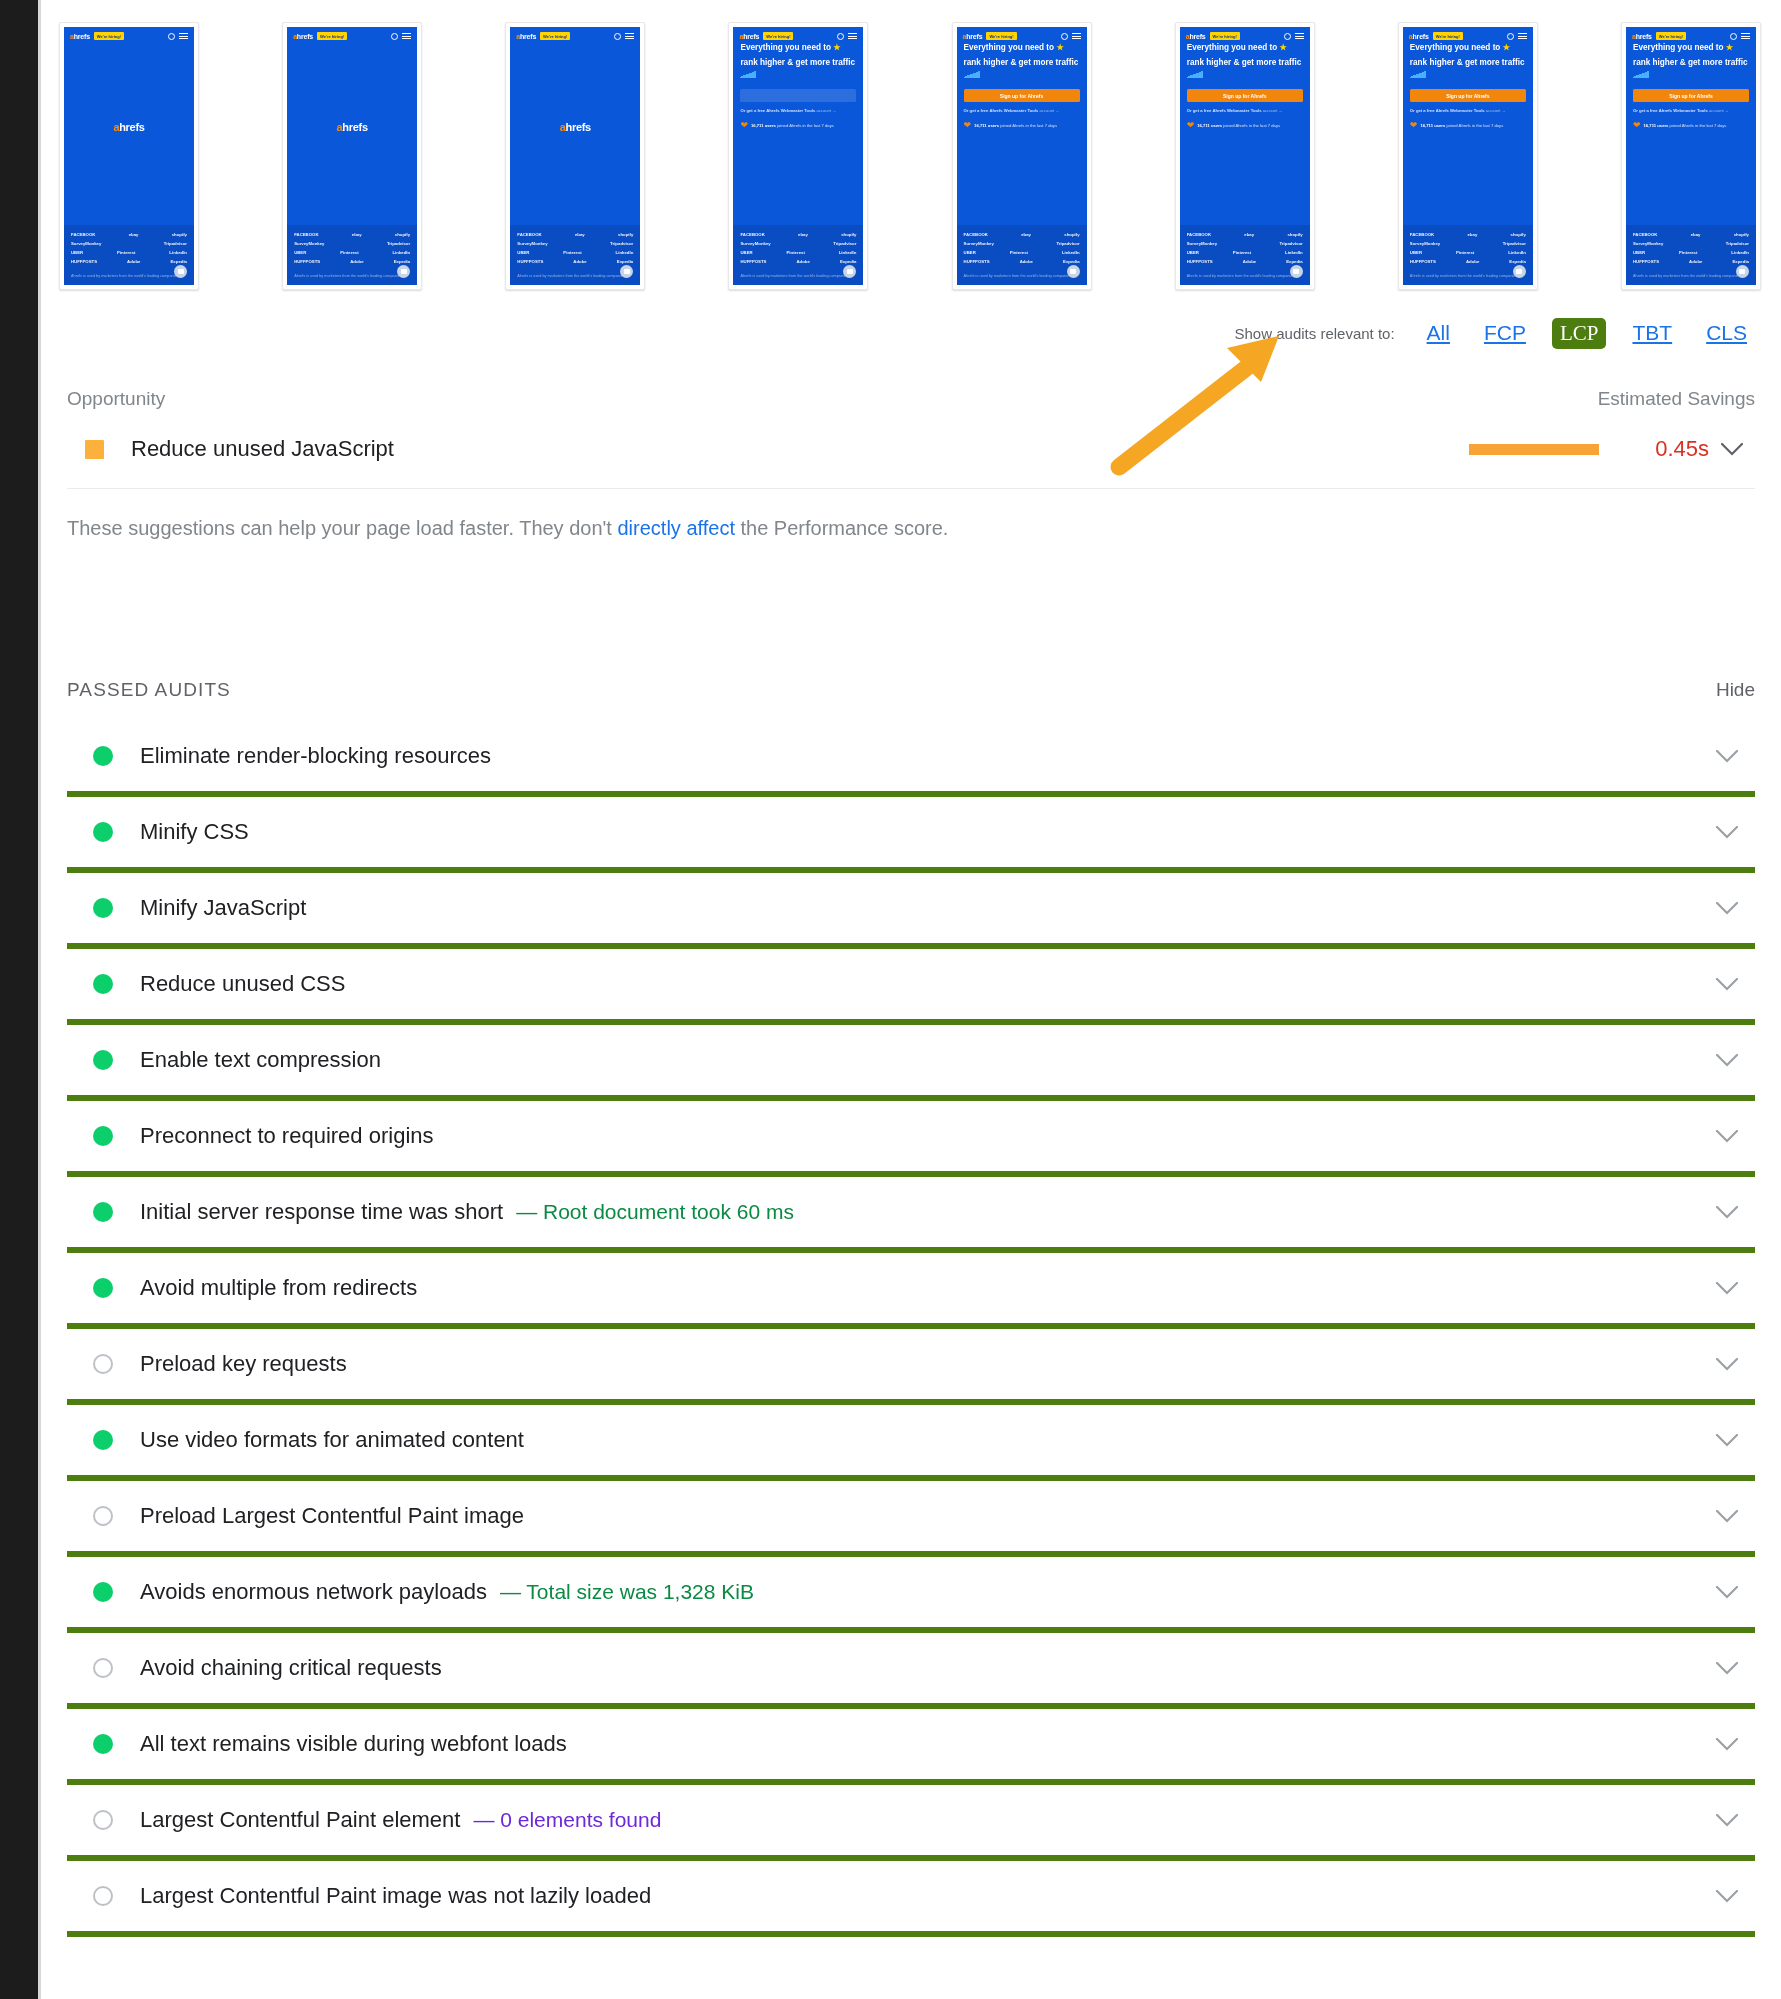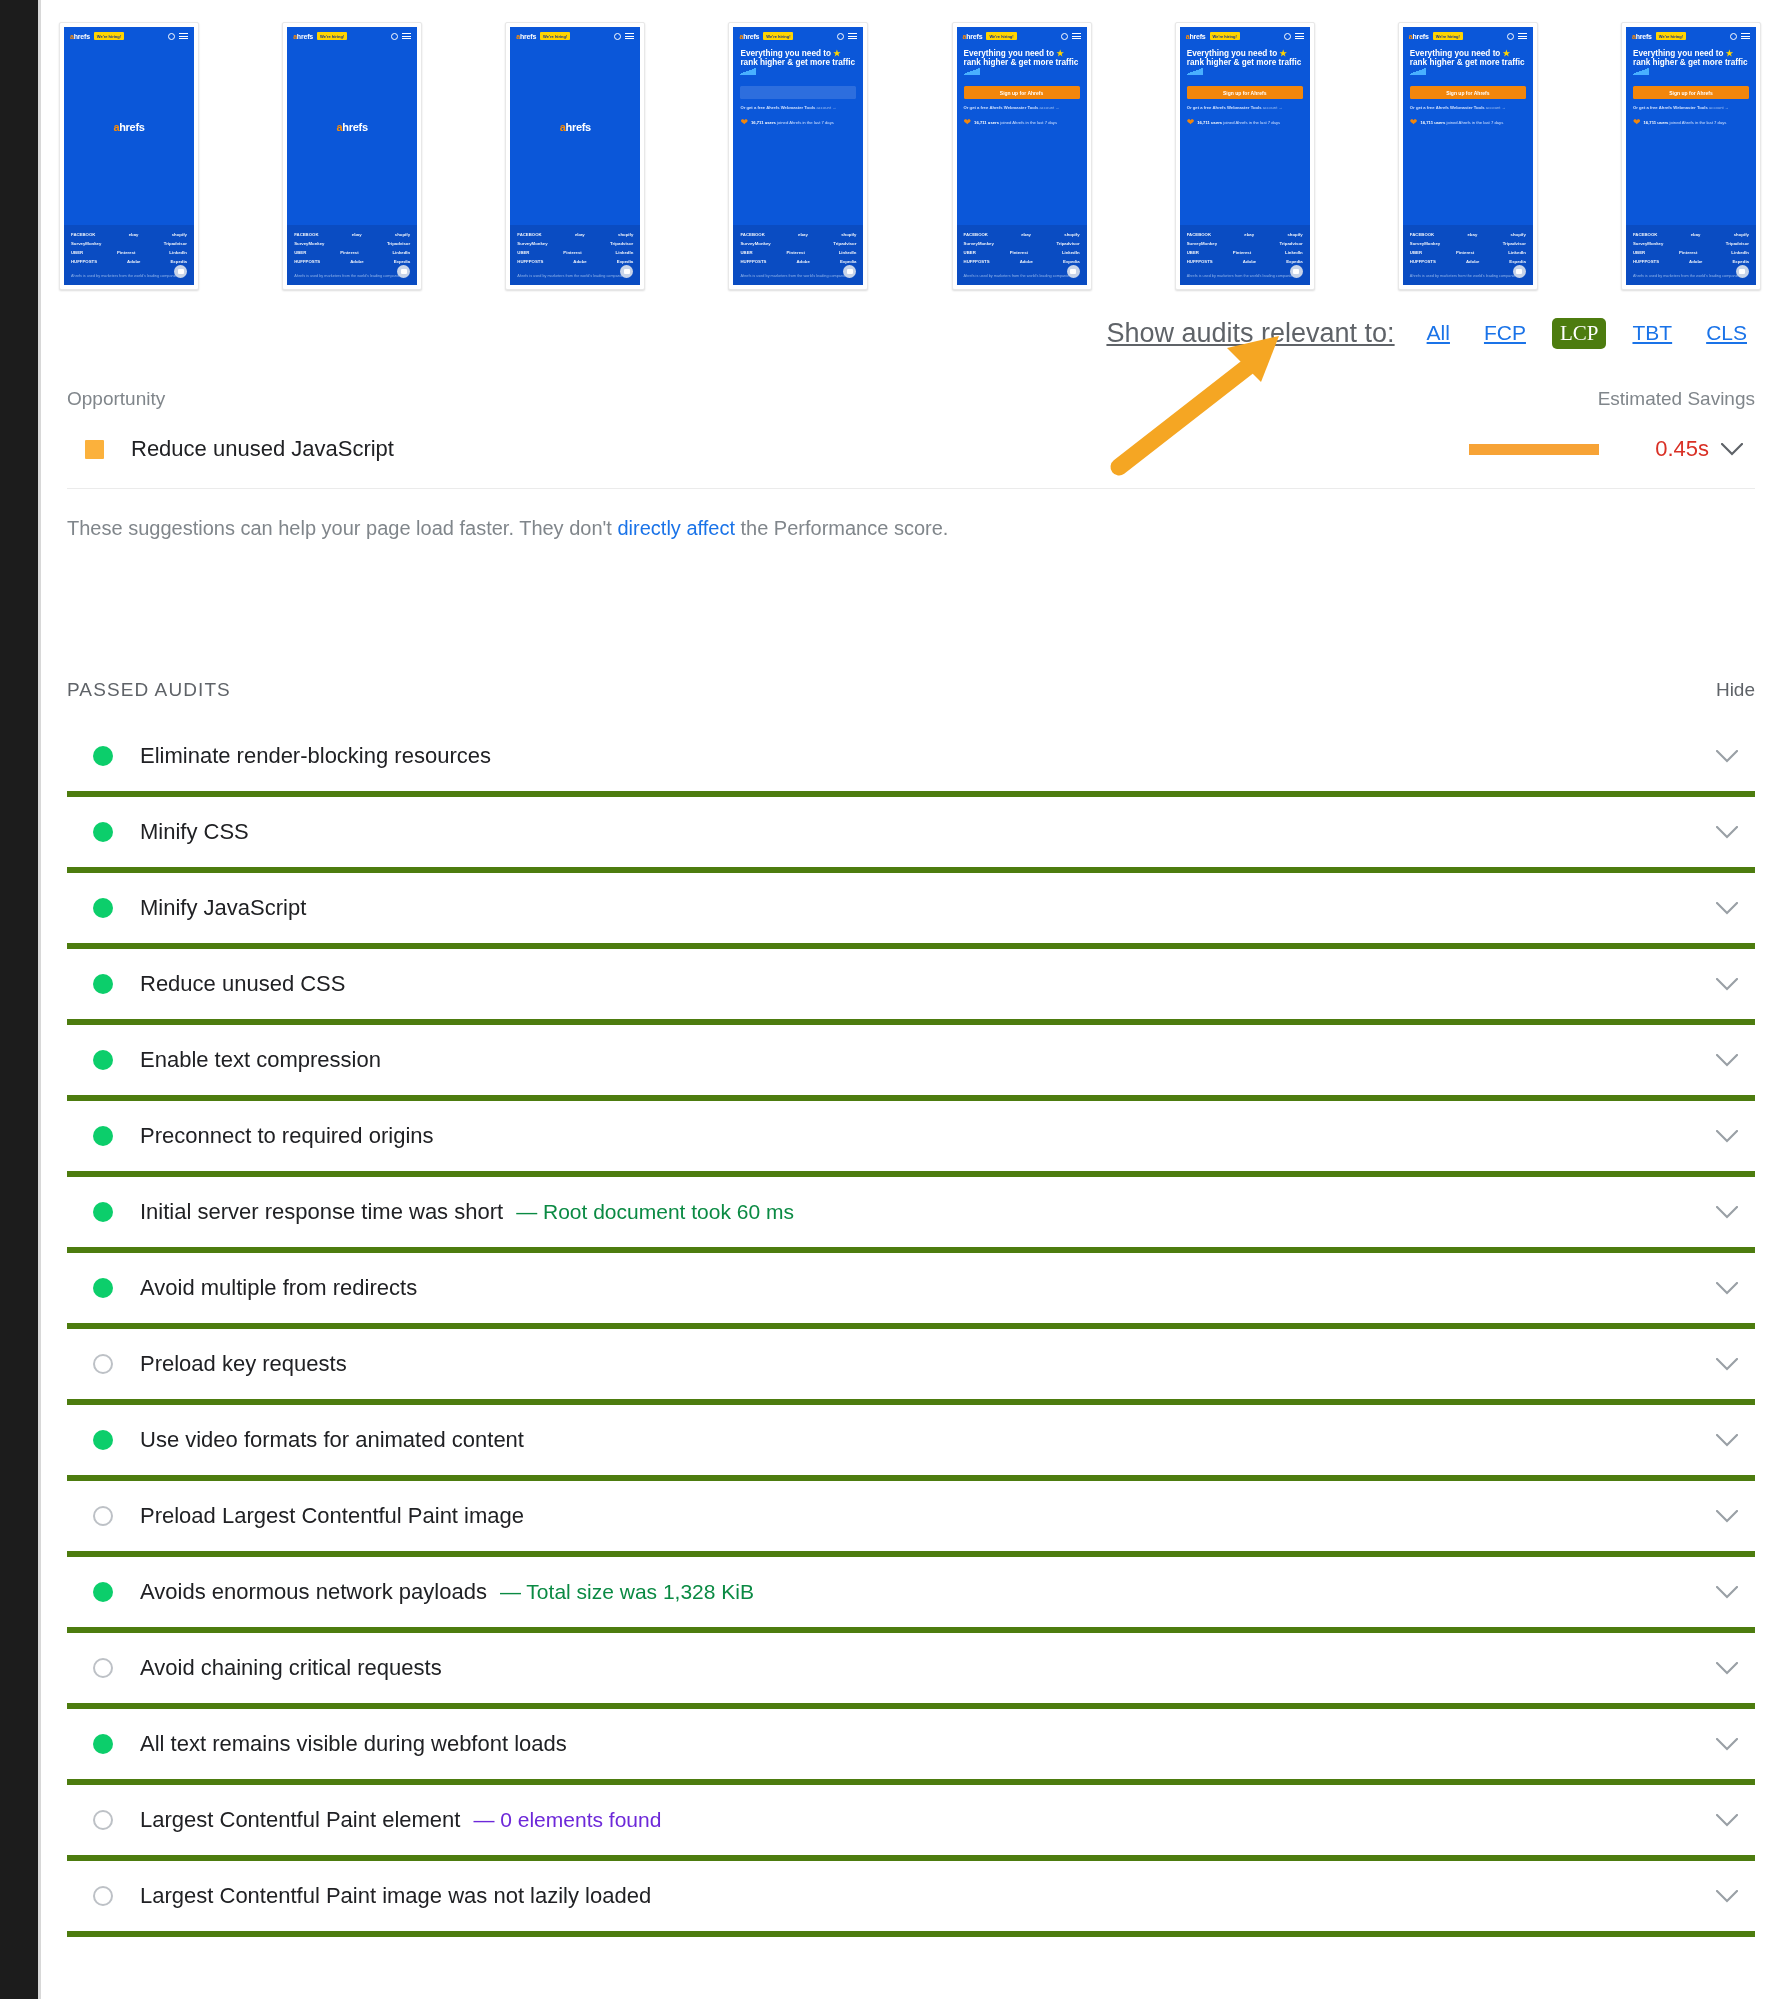--- a/index.html
+++ b/index.html
@@ -70,23 +70,22 @@
 
   .center-logo {
     position: absolute; left: 0; right: 0; top: 44%;
     text-align: center;
     font-size: 11px; font-weight: 700; color: #ffffff;
     letter-spacing: -.3px;
   }
   .center-logo i { color: #ff8c00; font-style: normal; }
 
   .hero-h {
-    font-size: 8.2px; line-height: 9px;
+    font-size: 8.2px; line-height: 15px;
     font-weight: 700; color: #ffffff;
-    margin-top: 9px;
   }
   .star { color: #ffd400; }
   .mtn {
     width: 16px; height: 7px; margin-top: 1px;
     background: linear-gradient(160deg, transparent 45%, #49b0ff 45%);
   }
   .cta {
     margin-top: 11px; height: 13px;
     background: #f2860c; border-radius: 1.5px;
     display: flex; align-items: center; justify-content: center;
@@ -132,21 +131,21 @@
   }
 
   
   .filter-row {
     display: flex; align-items: center; justify-content: flex-end;
     gap: 18px;
     padding: 0 26px 0 0;
     height: 50px;
     position: relative;
   }
-  .filter-label { font-size: 27px; color: #5f6368; margin-right: 6px; text-decoration: underline; }
+  .filter-label { font-size: 15px; color: #5f6368; margin-right: 6px; }
   .pill {
     font-size: 21px; color: #1a73e8;
     text-decoration: underline;
     padding: 3px 8px; border-radius: 5px;
     cursor: pointer;
   }
   .pill.active {
     background: #4d7c0f; color: #ffffff; text-decoration: none;
     font-weight: 400;
     font-family: Liberation Serif, serif;

